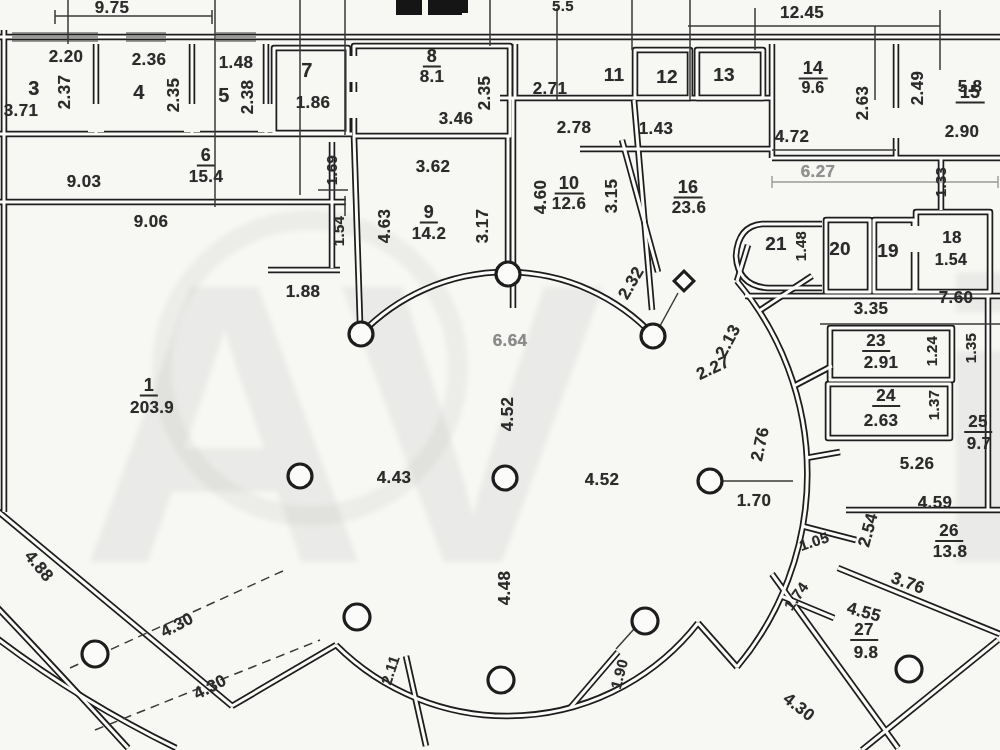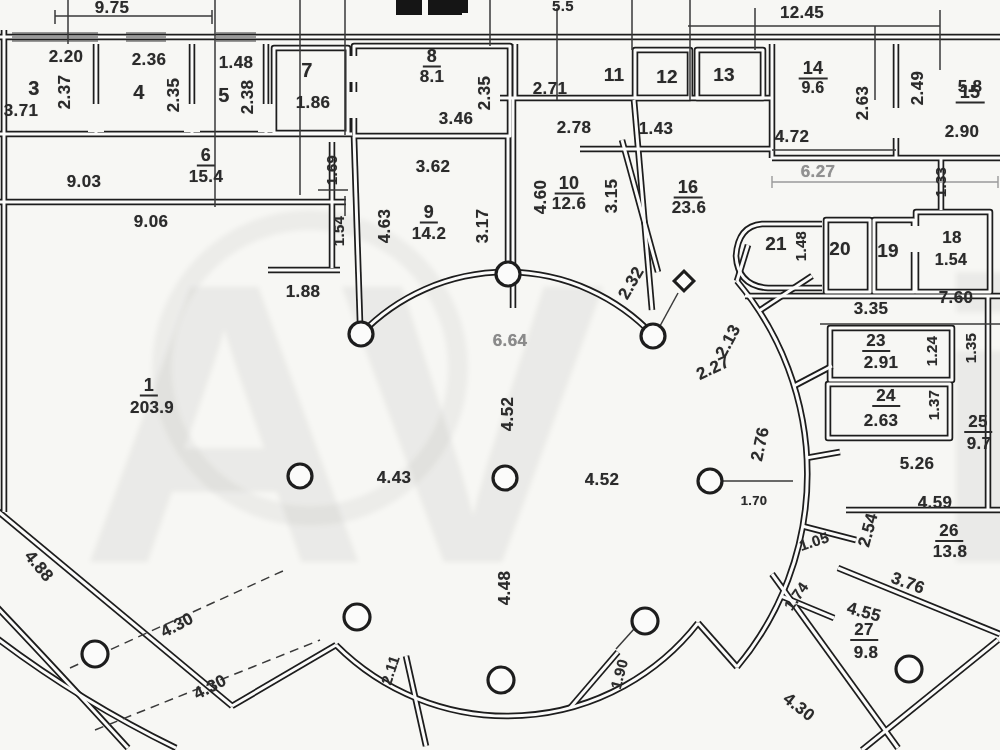--- a/index.html
+++ b/index.html
@@ -217,21 +217,21 @@
       <span class="lbl" style="left: 881px; top: 362px; font-size: 17px; transform: translate(-50%, -50%) rotate(0deg);">2.91</span>
       <span class="lbl" style="left: 931px; top: 351px; font-size: 15px; transform: translate(-50%, -50%) rotate(-90deg);">1.24</span>
       <span class="lbl" style="left: 970px; top: 348px; font-size: 15px; transform: translate(-50%, -50%) rotate(-90deg);">1.35</span>
       <span class="lbl u" style="left: 886px; top: 397px; font-size: 17px; transform: translate(-50%, -50%) rotate(0deg); text-align: right;">24</span>
       <span class="lbl" style="left: 881px; top: 420px; font-size: 17px; transform: translate(-50%, -50%) rotate(0deg);">2.63</span>
       <span class="lbl" style="left: 933px; top: 405px; font-size: 15px; transform: translate(-50%, -50%) rotate(-90deg);">1.37</span>
       <span class="lbl u" style="left: 978px; top: 423px; font-size: 17px; transform: translate(-50%, -50%) rotate(0deg);">25</span>
       <span class="lbl" style="left: 979px; top: 443px; font-size: 17px; transform: translate(-50%, -50%) rotate(0deg);">9.7</span>
       <span class="lbl" style="left: 917px; top: 463px; font-size: 17px; transform: translate(-50%, -50%) rotate(0deg);">5.26</span>
       <span class="lbl" style="left: 760px; top: 444px; font-size: 17px; transform: translate(-50%, -50%) rotate(-78deg);">2.76</span>
-      <span class="lbl" style="left: 754px; top: 500px; font-size: 13px; transform: translate(-50%, -50%) rotate(0deg); text-align: center;">1.70</span>
+      <span class="lbl" style="left: 754px; top: 500px; font-size: 17px; transform: translate(-50%, -50%) rotate(0deg); text-align: center;">1.70</span>
       <span class="lbl" style="left: 935px; top: 502px; font-size: 17px; transform: translate(-50%, -50%) rotate(0deg);">4.59</span>
       <span class="lbl" style="left: 868px; top: 530px; font-size: 17px; transform: translate(-50%, -50%) rotate(-75deg);">2.54</span>
       <span class="lbl u" style="left: 949px; top: 532px; font-size: 17px; transform: translate(-50%, -50%) rotate(0deg);">26</span>
       <span class="lbl" style="left: 950px; top: 551px; font-size: 17px; transform: translate(-50%, -50%) rotate(0deg);">13.8</span>
       <span class="lbl" style="left: 814px; top: 541px; font-size: 15px; transform: translate(-50%, -50%) rotate(-18deg);">1.05</span>
       <span class="lbl" style="left: 908px; top: 583px; font-size: 17px; transform: translate(-50%, -50%) rotate(20deg);">3.76</span>
       <span class="lbl" style="left: 796px; top: 596px; font-size: 15px; transform: translate(-50%, -50%) rotate(-55deg);">1.74</span>
       <span class="lbl" style="left: 864px; top: 612px; font-size: 17px; transform: translate(-50%, -50%) rotate(15deg);">4.55</span>
       <span class="lbl u" style="left: 864px; top: 631px; font-size: 17px; transform: translate(-50%, -50%) rotate(0deg);">27</span>
       <span class="lbl" style="left: 866px; top: 652px; font-size: 17px; transform: translate(-50%, -50%) rotate(0deg);">9.8</span>

